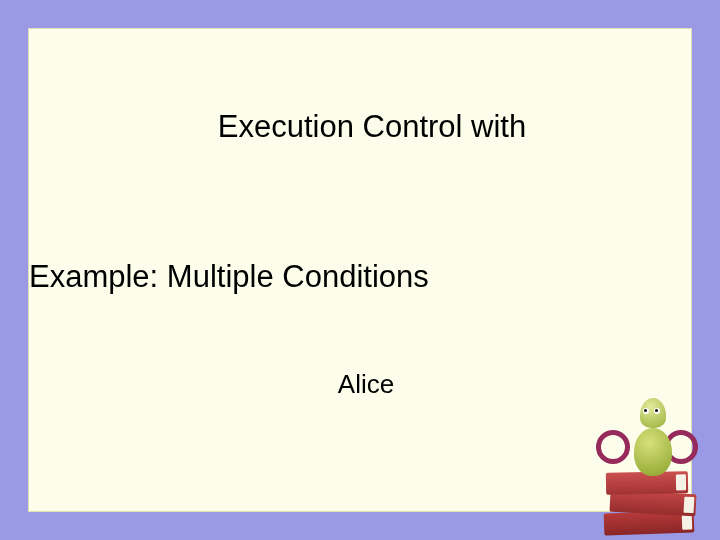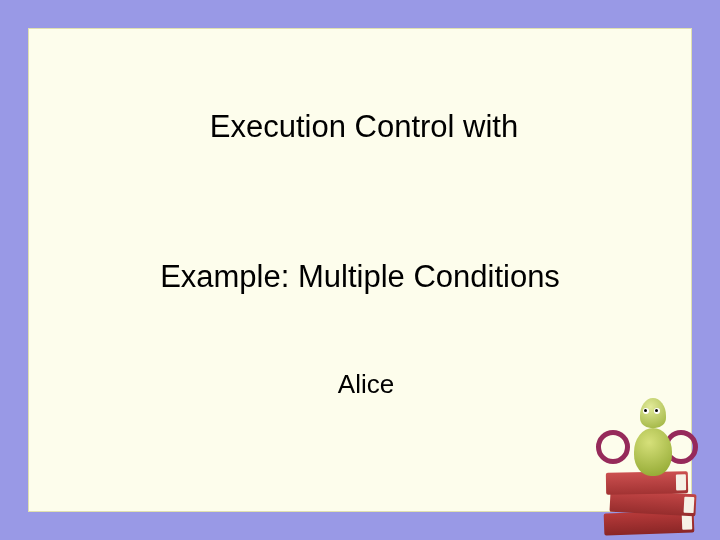--- a/index.html
+++ b/index.html
@@ -14,35 +14,34 @@
     left: 28px;
     top: 28px;
     width: 664px;
     height: 484px;
     background: #fdfdec;
     border: 1px solid #e0e0b0;
   }
   .title-block {
     position: absolute;
     top: 78px;
-    left: 4px;
+    left: 12px;
     width: 100%;
     text-align: center;
     font-size: 31px;
     line-height: 1.32;
     font-weight: 400;
   }
   .title-block .line { display: block; }
   .italic { font-style: italic; }
   .subtitle-block {
     position: absolute;
     top: 230px;
     left: 0;
     width: 100%;
-    text-align: center;
     font-size: 31px;
     font-weight: 400;
   }
   .author-block {
     position: absolute;
     top: 340px;
     left: 0;
     width: 100%;
     text-align: center;
     font-size: 26px;

